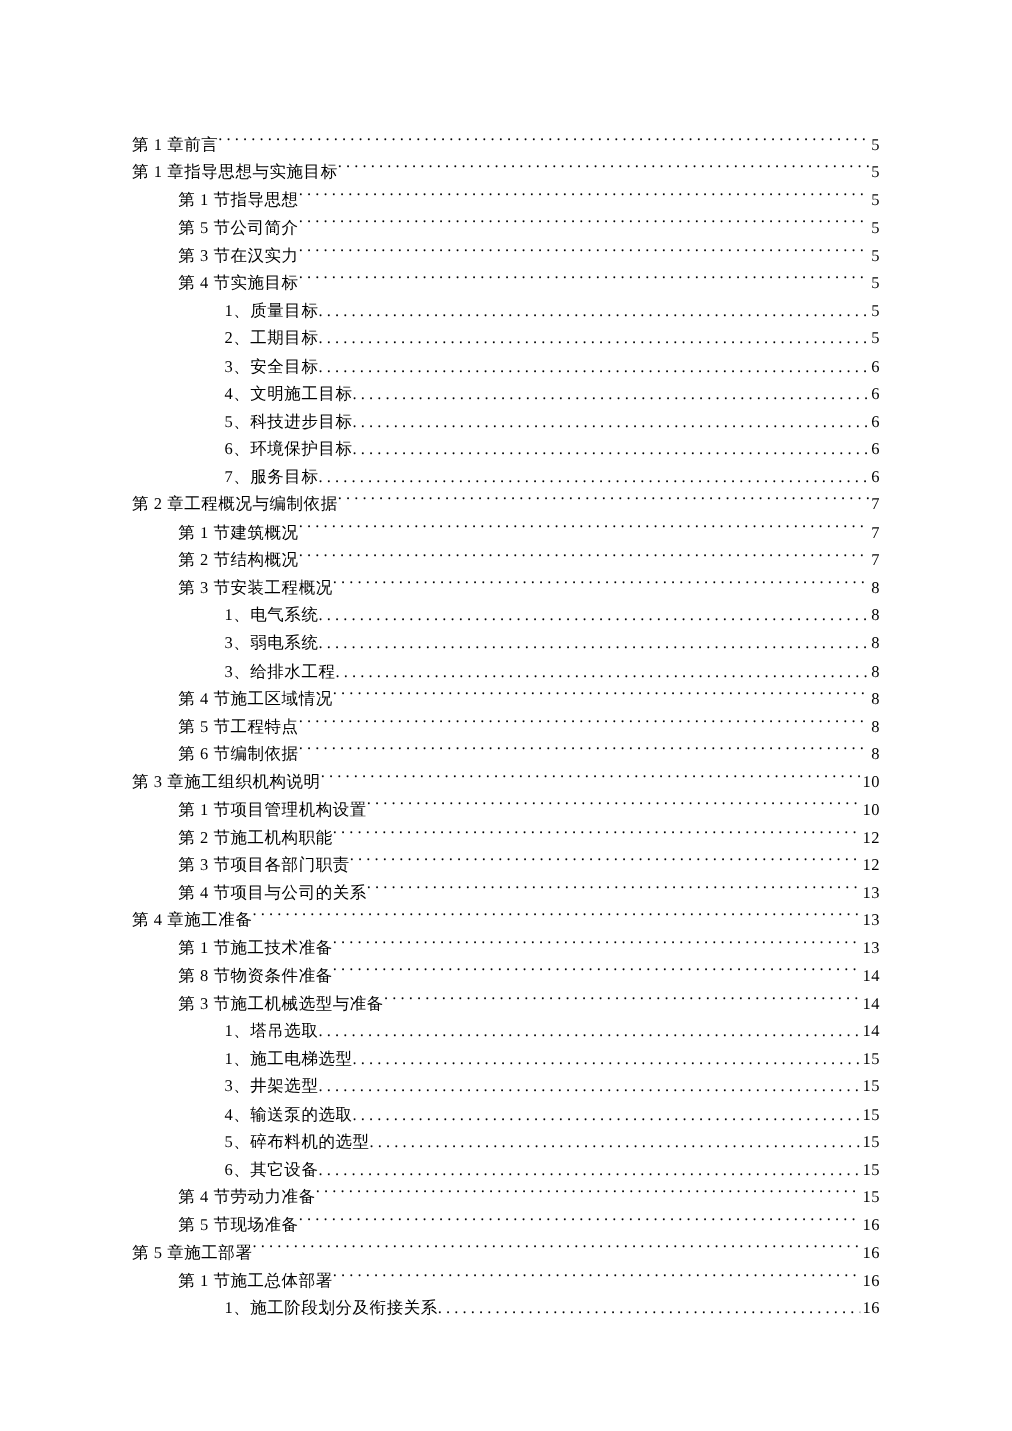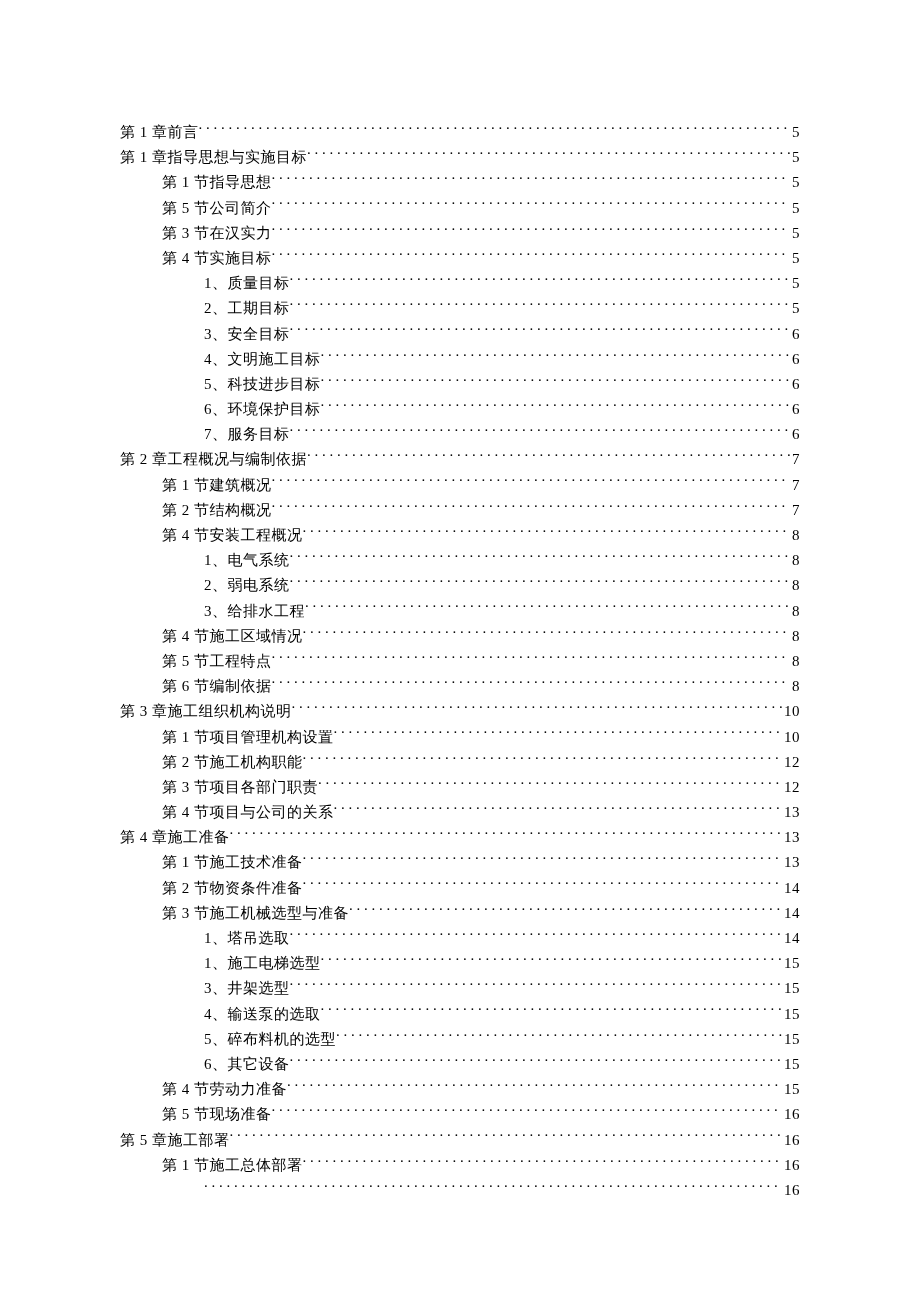--- a/index.html
+++ b/index.html
@@ -17,21 +17,21 @@
       width: 100%;
     }
     .toc-line {
       display: flex;
       align-items: baseline;
       white-space: nowrap;
       letter-spacing: 0.5px;
     }
     .toc-line.level-0 { padding-left: 0; }
     .toc-line.level-1 { padding-left: 42px; }
-    .toc-line.level-2 { padding-left: 84px; }
+    .toc-line.level-2 { padding-left: 84px; align-items: flex-end; }
     .toc-title {
       flex: 0 0 auto;
     }
     .toc-dots {
       flex: 1 1 auto;
       overflow: hidden;
       position: relative;
       height: 1em;
     }
     .toc-dots::after {
@@ -126,31 +126,31 @@
       <span class="toc-title">第 1 节建筑概况</span>
       <span class="toc-dots"></span>
       <span class="toc-page">7</span>
     </div>
     <div class="toc-line level-1">
       <span class="toc-title">第 2 节结构概况</span>
       <span class="toc-dots"></span>
       <span class="toc-page">7</span>
     </div>
     <div class="toc-line level-1">
-      <span class="toc-title">第 4 节安装工程概况</span>
+      <span class="toc-title">第 3 节安装工程概况</span>
       <span class="toc-dots"></span>
       <span class="toc-page">8</span>
     </div>
     <div class="toc-line level-2">
       <span class="toc-title">1、电气系统</span>
       <span class="toc-dots"></span>
       <span class="toc-page">8</span>
     </div>
     <div class="toc-line level-2">
-      <span class="toc-title">2、弱电系统</span>
+      <span class="toc-title">3、弱电系统</span>
       <span class="toc-dots"></span>
       <span class="toc-page">8</span>
     </div>
     <div class="toc-line level-2">
       <span class="toc-title">3、给排水工程</span>
       <span class="toc-dots"></span>
       <span class="toc-page">8</span>
     </div>
     <div class="toc-line level-1">
       <span class="toc-title">第 4 节施工区域情况</span>
@@ -196,21 +196,21 @@
       <span class="toc-title">第 4 章施工准备</span>
       <span class="toc-dots"></span>
       <span class="toc-page">13</span>
     </div>
     <div class="toc-line level-1">
       <span class="toc-title">第 1 节施工技术准备</span>
       <span class="toc-dots"></span>
       <span class="toc-page">13</span>
     </div>
     <div class="toc-line level-1">
-      <span class="toc-title">第 2 节物资条件准备</span>
+      <span class="toc-title">第 8 节物资条件准备</span>
       <span class="toc-dots"></span>
       <span class="toc-page">14</span>
     </div>
     <div class="toc-line level-1">
       <span class="toc-title">第 3 节施工机械选型与准备</span>
       <span class="toc-dots"></span>
       <span class="toc-page">14</span>
     </div>
     <div class="toc-line level-2">
       <span class="toc-title">1、塔吊选取</span>
@@ -256,16 +256,17 @@
       <span class="toc-title">第 5 章施工部署</span>
       <span class="toc-dots"></span>
       <span class="toc-page">16</span>
     </div>
     <div class="toc-line level-1">
       <span class="toc-title">第 1 节施工总体部署</span>
       <span class="toc-dots"></span>
       <span class="toc-page">16</span>
     </div>
     <div class="toc-line level-2">
+      <span class="toc-title">1、施工阶段划分及衔接关系</span>
       <span class="toc-dots"></span>
       <span class="toc-page">16</span>
     </div>
   </div>
 
 </body></html>

